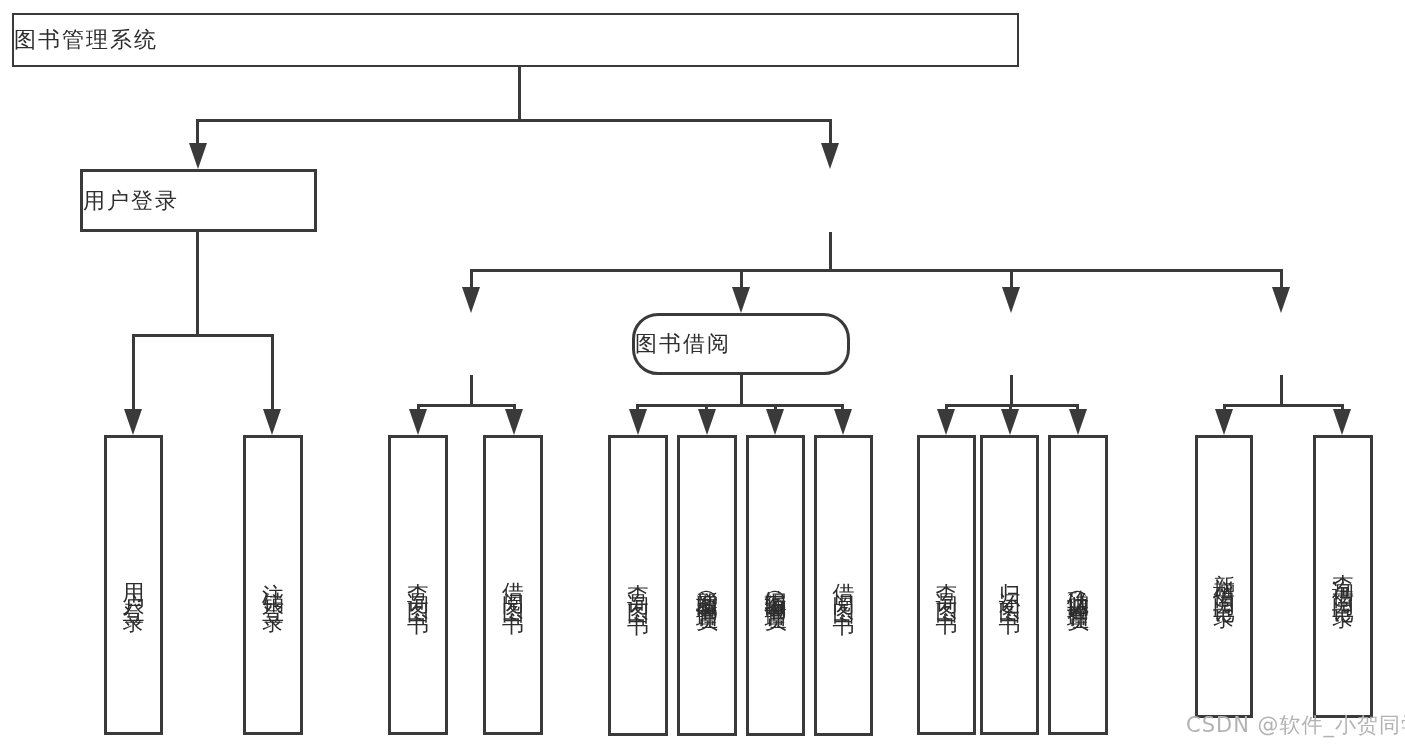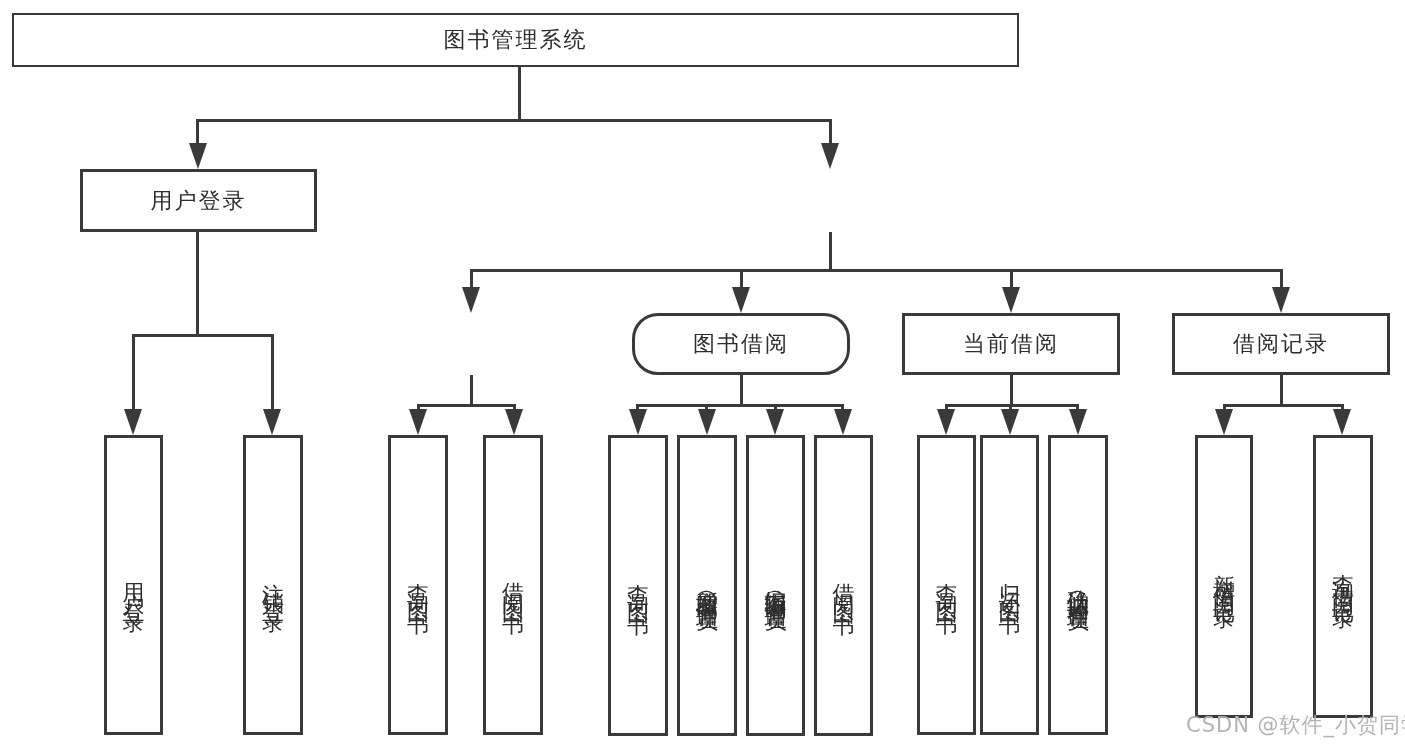--- a/index.html
+++ b/index.html
@@ -18,21 +18,20 @@
     overflow:hidden;
   }
   
   .node{
     position:absolute;
     box-sizing:border-box;
     border:3px solid var(--line);
     background:#fff;
     display:flex;
     align-items:center;
-    justify-content:center;
     font-size:22px;
     letter-spacing:2px;
     color:var(--text);
     white-space:nowrap;
   }
   .node.root{border-width:2px;}
   .leaf{
     position:absolute;
     box-sizing:border-box;
     border:3px solid var(--line);
@@ -143,27 +142,21 @@
   <div class="node" style="left:80px;top:169px;width:237px;height:63px;">
     <span>用户登录</span>
   </div>
 
 
 
   <div class="node" style="left:632px;top:313px;width:218px;height:62px;border-radius:26px;">
     <span>图书借阅</span>
   </div>
 
-  <div class="node" style="left:902px;top:313px;width:218px;height:62px;">
-    <span>当前借阅</span>
-  </div>
-
-  <div class="node" style="left:1172px;top:313px;width:218px;height:62px;">
-    <span>借阅记录</span>
-  </div>
+
 
   <div class="leaf" style="left:104px;top:435px;width:59px;height:300px;">
     <span class="vtext">用户登录</span>
   </div>
   <div class="leaf" style="left:243px;top:435px;width:60px;height:300px;">
     <span class="vtext">注销登录</span>
   </div>
 
   <div class="leaf" style="left:388px;top:435px;width:60px;height:300px;">
     <span class="vtext">查询图书</span>

